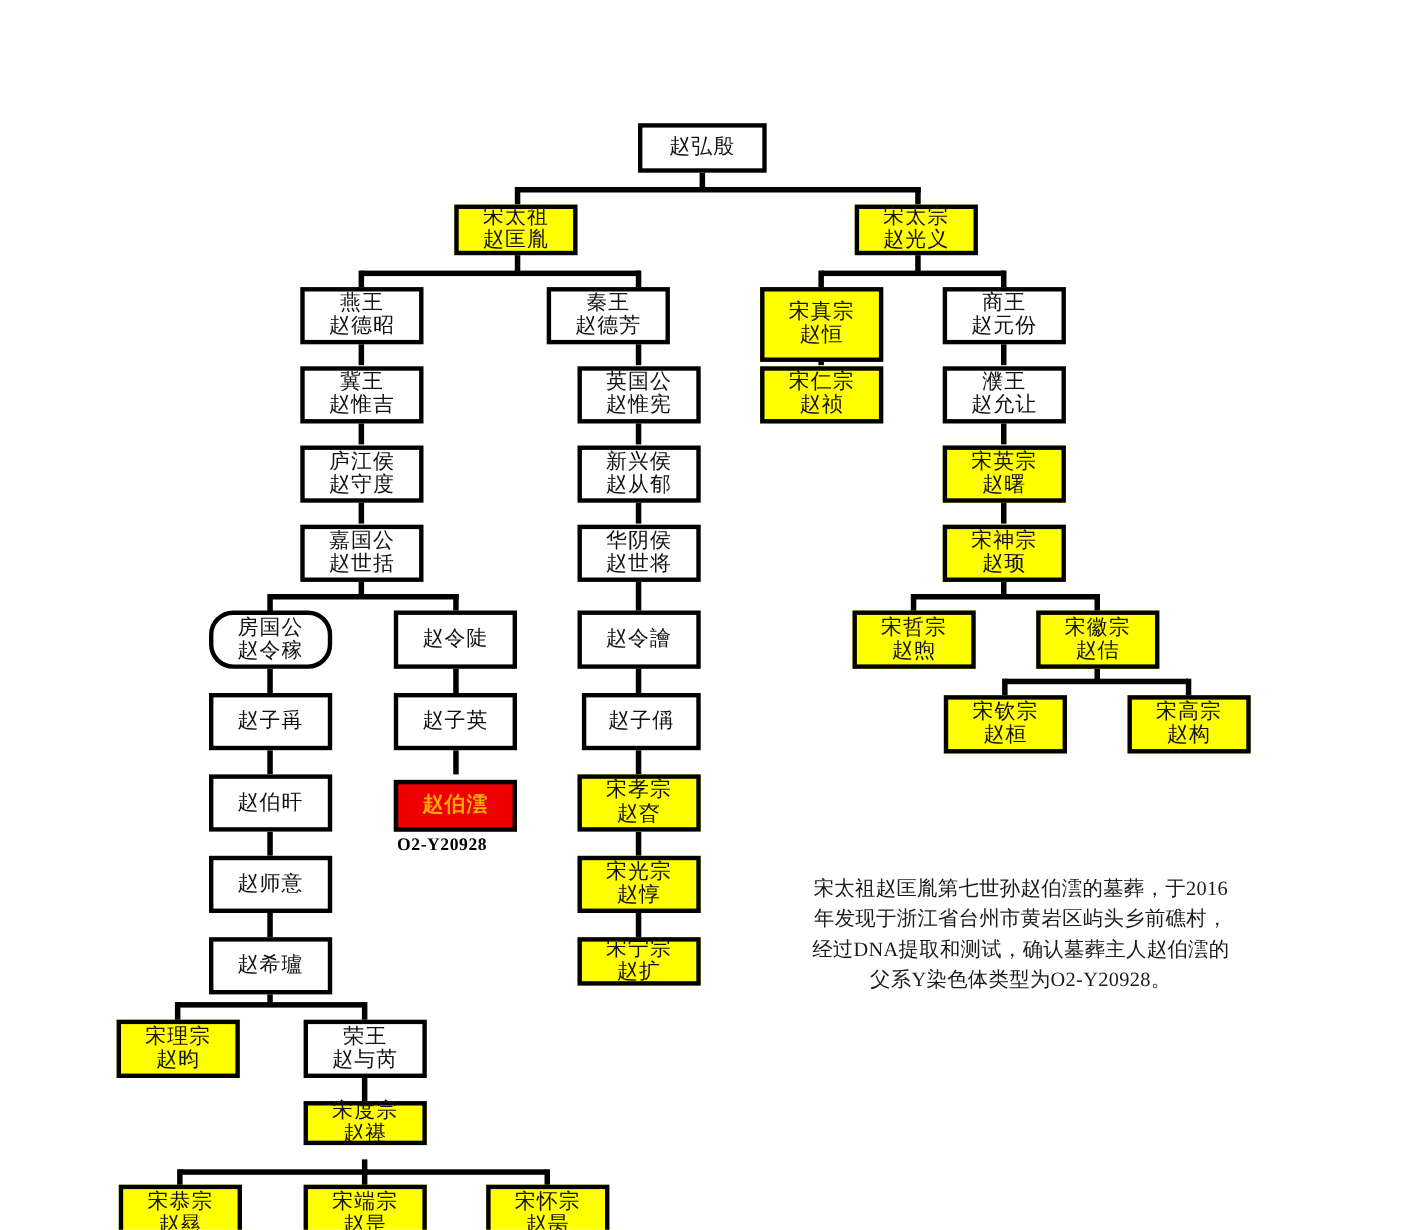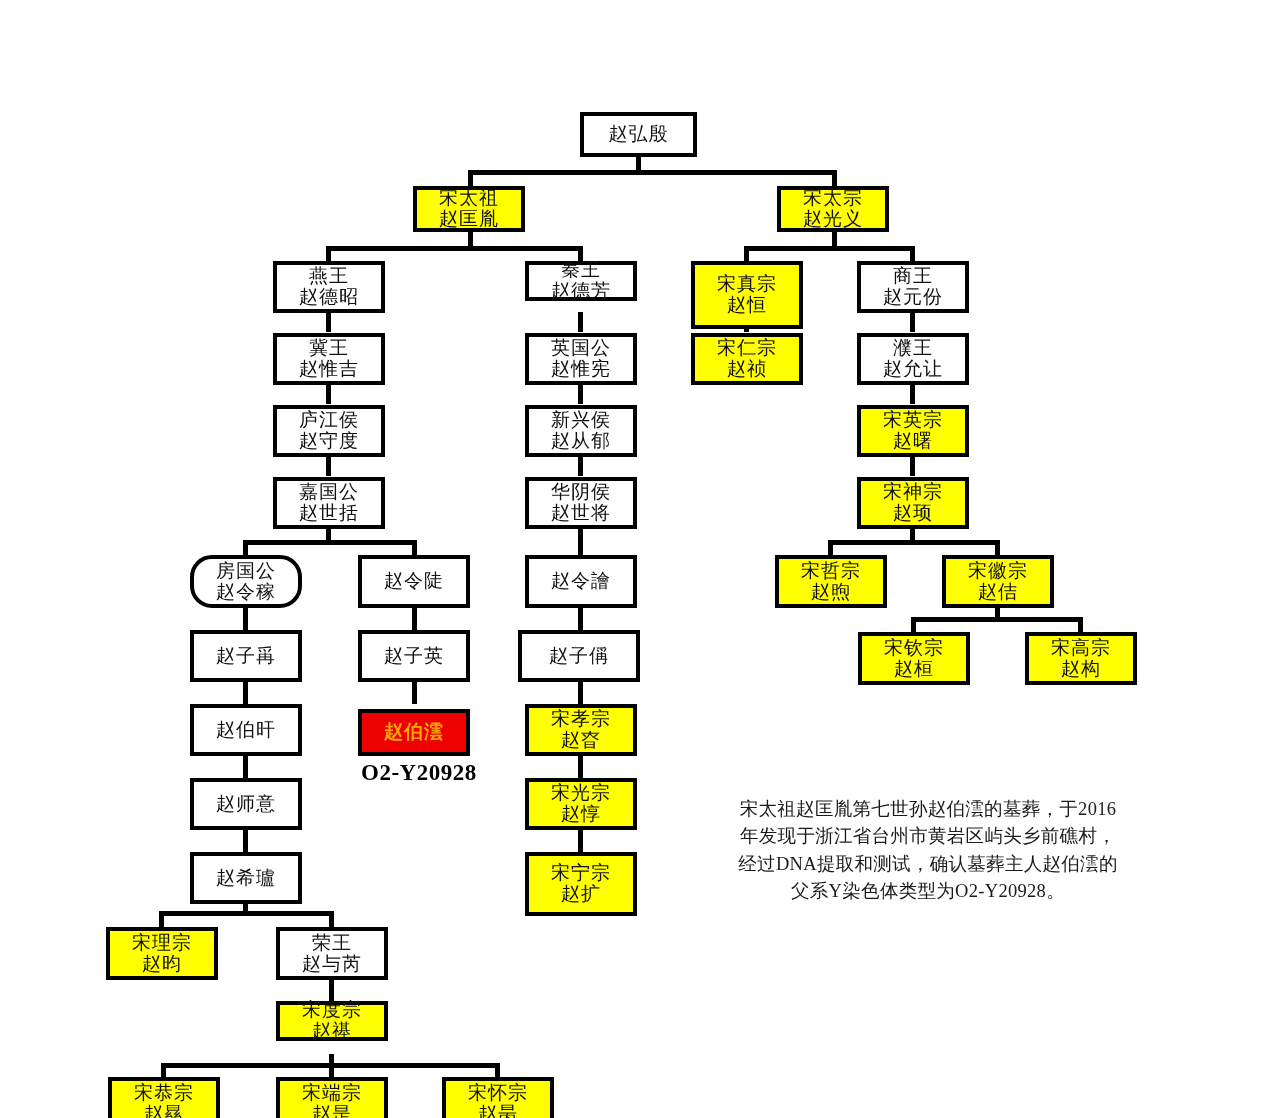--- a/index.html
+++ b/index.html
@@ -40,21 +40,21 @@
   
   .ln-v,.ln-h{position:absolute;background:#000000;z-index:1;}
   .ln-v{width:5px;}
   .ln-h{height:5px;}
 
   
   .hap{
     position:absolute;
     font-family:"Liberation Serif","DejaVu Serif",serif;
     font-weight:bold;
-    font-size:23px;
+    font-size:16px;
     color:#000000;
     letter-spacing:0.5px;
     white-space:nowrap;
     z-index:4;
   }
 
   
   .note{
     position:absolute;
     width:430px;
@@ -222,51 +222,51 @@
   </div>
   <div class="node yellow" style="left:276px;top:1077px;width:112px;height:53px;">
     <span class="ln">宋端宗</span>
     <span class="ln">赵昰</span>
   </div>
   <div class="node yellow" style="left:442px;top:1077px;width:112px;height:53px;">
     <span class="ln">宋怀宗</span>
     <span class="ln">赵昺</span>
   </div>
 
-  <div class="node" style="left:525px;top:261px;width:112px;height:40px;">
+  <div class="node" style="left:497px;top:261px;width:112px;height:52px;">
     <span class="ln">秦王</span>
     <span class="ln">赵德芳</span>
   </div>
   <div class="node" style="left:525px;top:333px;width:112px;height:52px;">
     <span class="ln">英国公</span>
     <span class="ln">赵惟宪</span>
   </div>
   <div class="node" style="left:525px;top:405px;width:112px;height:52px;">
     <span class="ln">新兴侯</span>
     <span class="ln">赵从郁</span>
   </div>
   <div class="node" style="left:525px;top:477px;width:112px;height:52px;">
     <span class="ln">华阴侯</span>
     <span class="ln">赵世将</span>
   </div>
   <div class="node single" style="left:525px;top:555px;width:112px;height:53px;">
     <span class="ln">赵令譮</span>
   </div>
-  <div class="node single" style="left:518px;top:630px;width:122px;height:52px;">
+  <div class="node single" style="left:529px;top:630px;width:108px;height:52px;">
     <span class="ln">赵子偁</span>
   </div>
   <div class="node yellow" style="left:525px;top:704px;width:112px;height:52px;">
     <span class="ln">宋孝宗</span>
     <span class="ln">赵昚</span>
   </div>
   <div class="node yellow" style="left:525px;top:778px;width:112px;height:52px;">
     <span class="ln">宋光宗</span>
     <span class="ln">赵惇</span>
   </div>
-  <div class="node yellow" style="left:525px;top:852px;width:112px;height:64px;text-align:center;">
+  <div class="node yellow" style="left:525px;top:852px;width:112px;height:44px;text-align:center;">
     <span class="ln">宋宁宗</span>
     <span class="ln">赵扩</span>
   </div>
 
   <div class="node yellow" style="left:691px;top:261px;width:112px;height:68px;">
     <span class="ln">宋真宗</span>
     <span class="ln">赵恒</span>
   </div>
   <div class="node yellow" style="left:691px;top:333px;width:112px;height:52px;">
     <span class="ln">宋仁宗</span>

